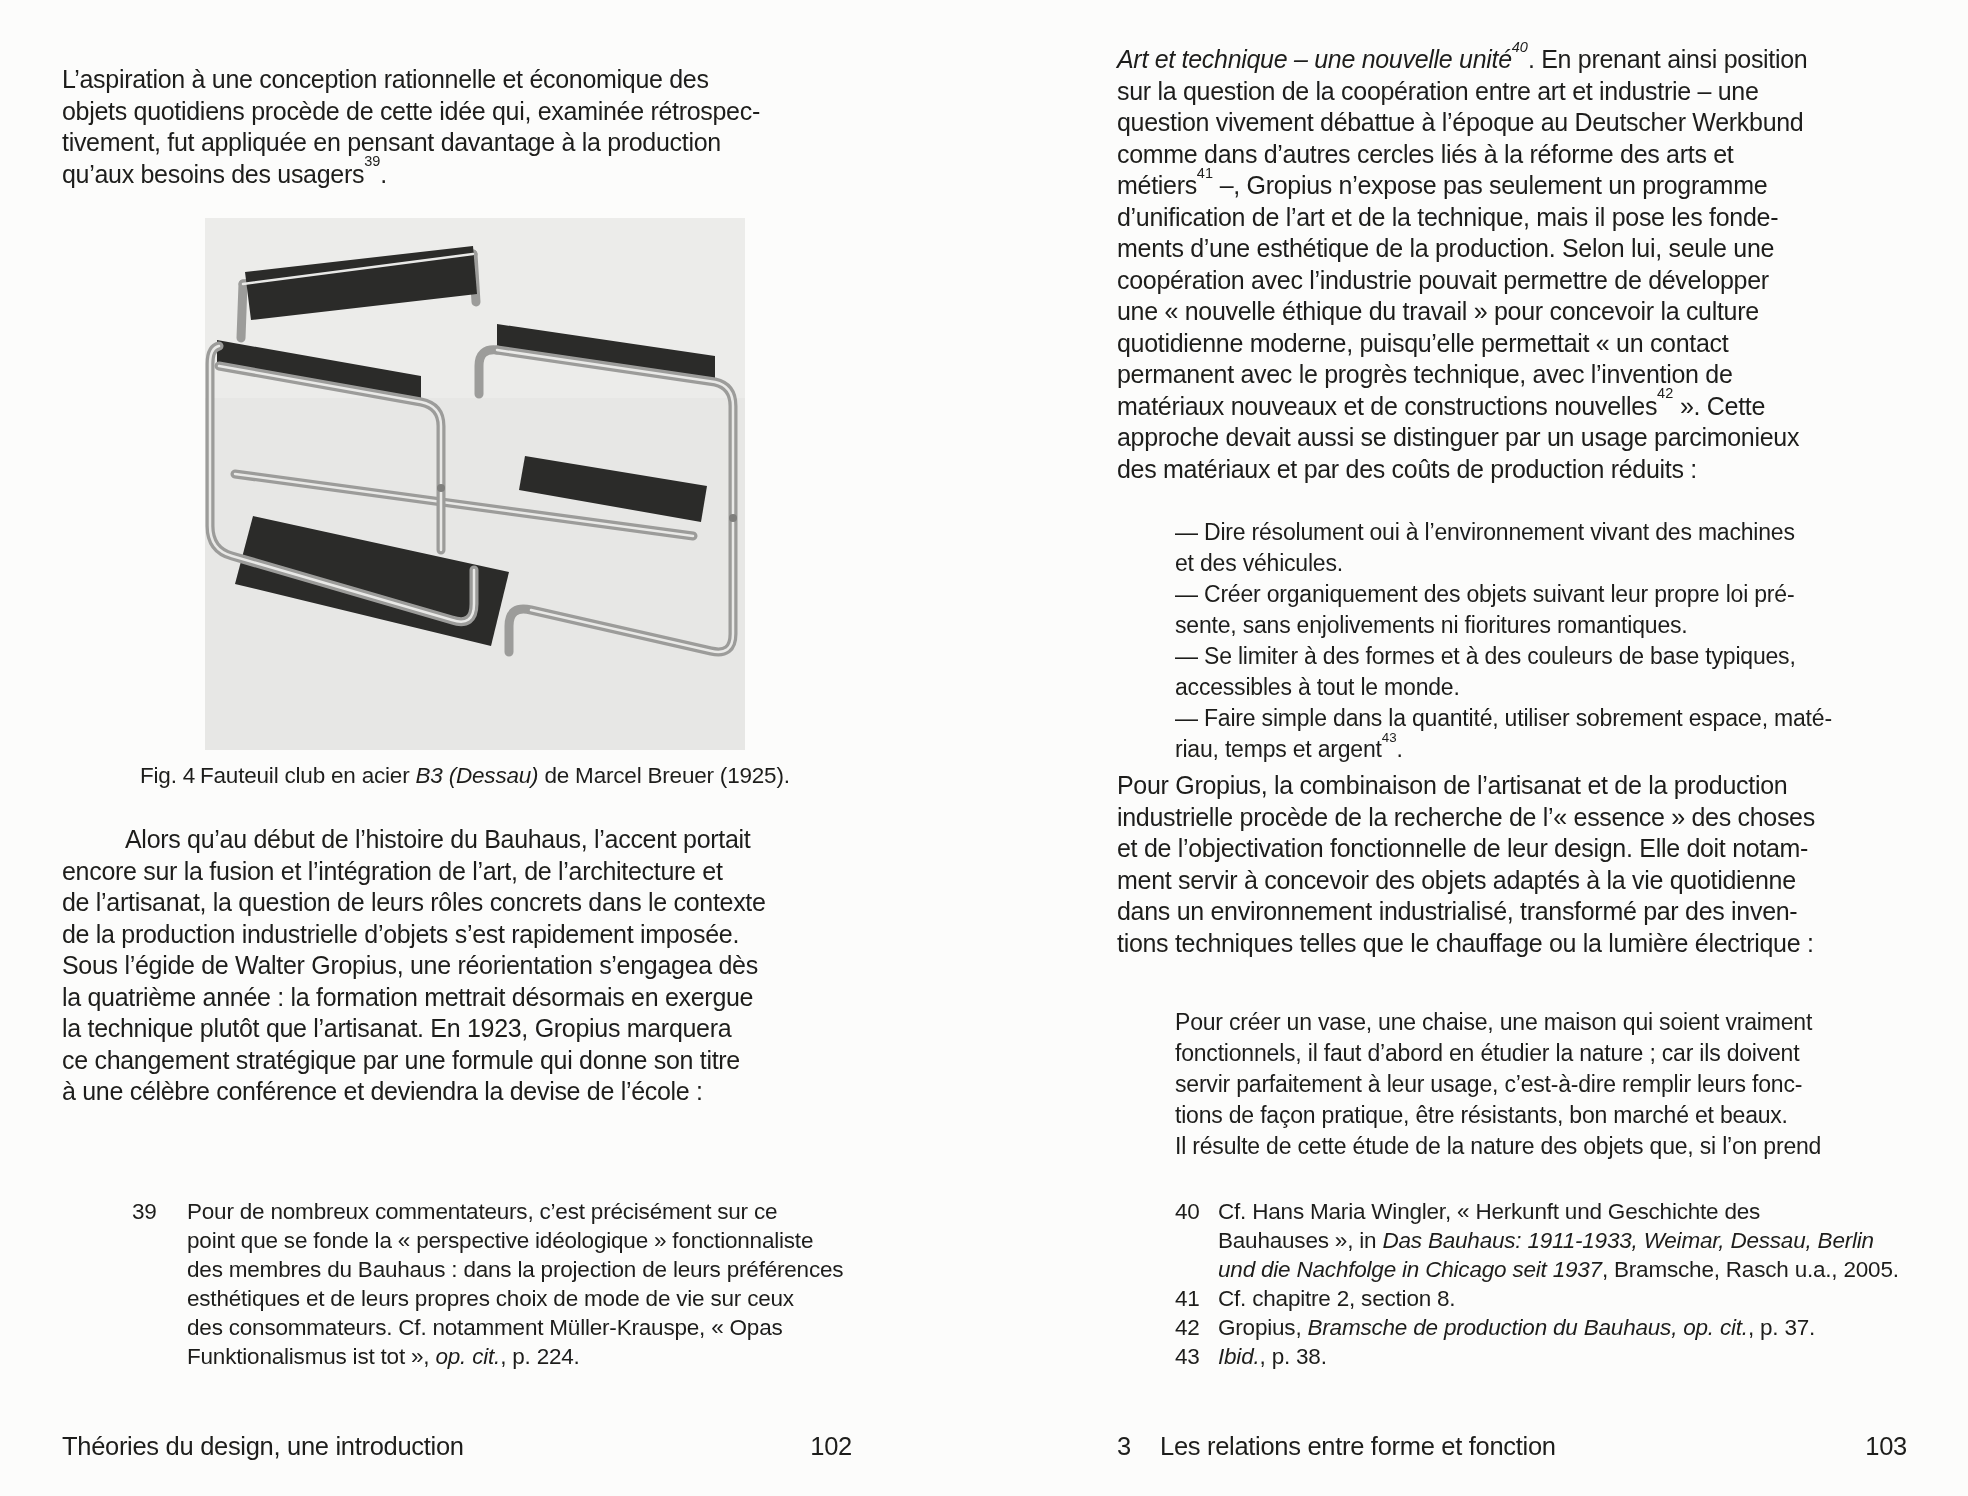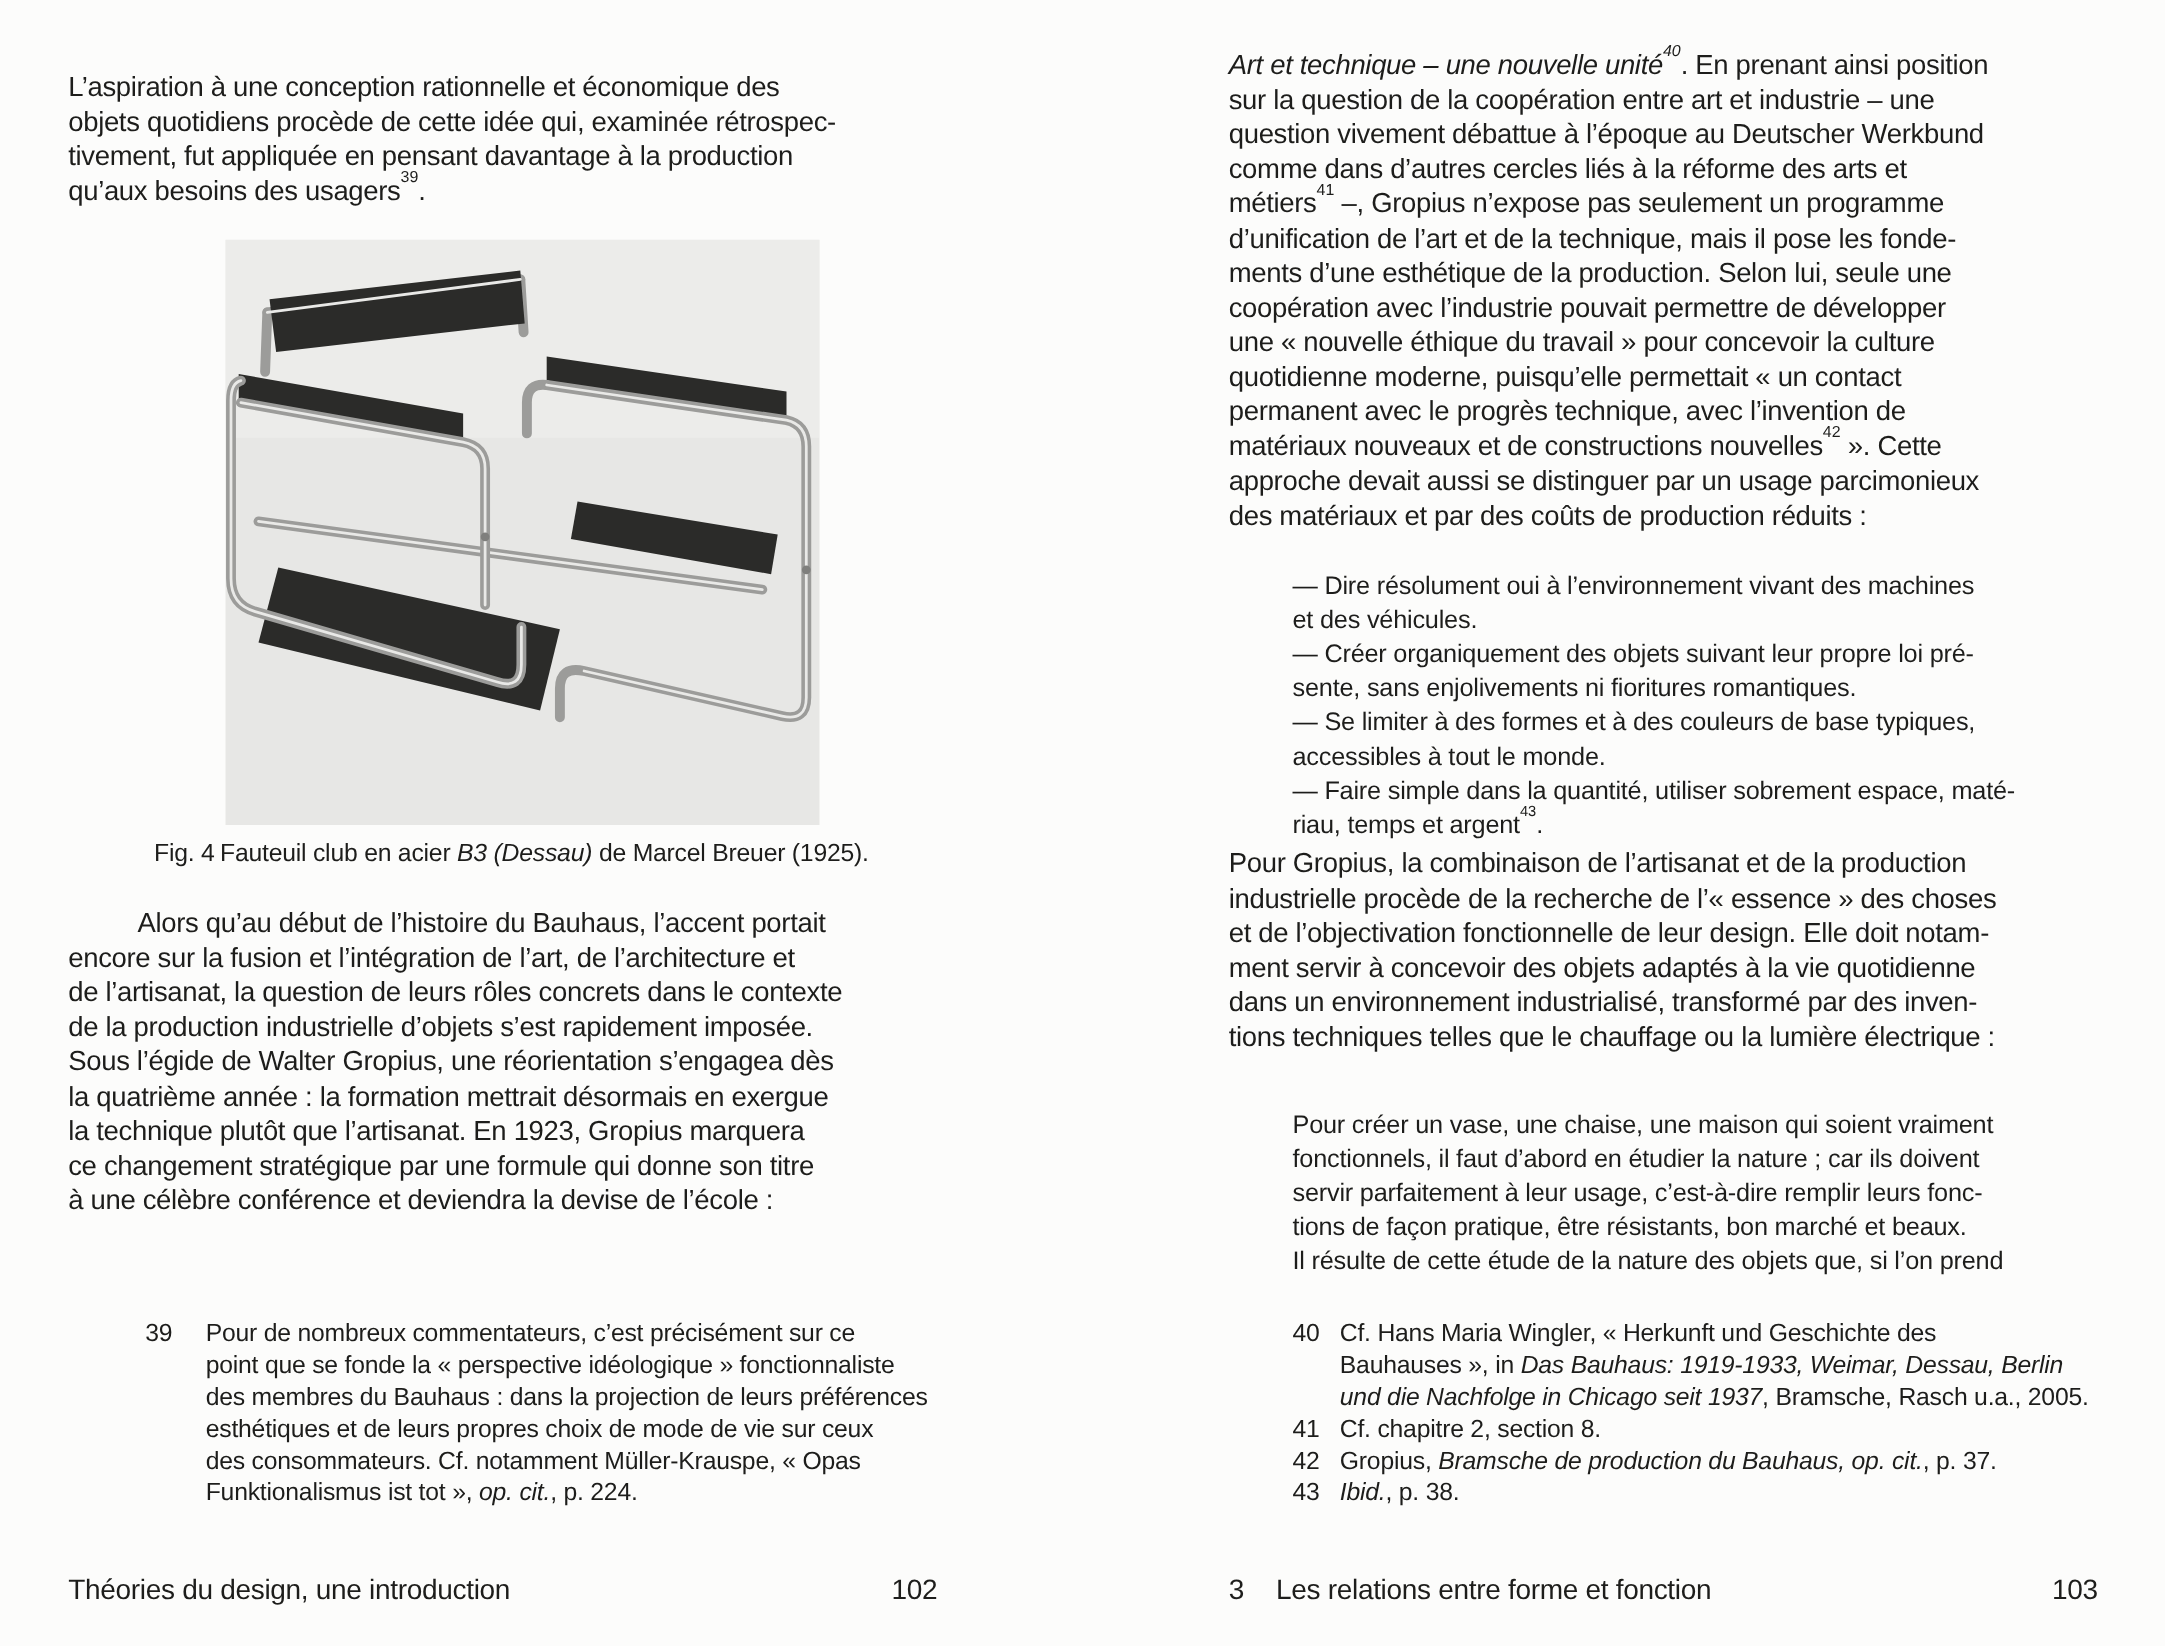--- a/index.html
+++ b/index.html
@@ -160,21 +160,21 @@
 
   <blockquote class="abs quote-text quote1-right">— Dire résolument oui à l’environnement vivant des machines<br>et des véhicules.<br>— Créer organiquement des objets suivant leur propre loi pré-<br>sente, sans enjolivements ni fioritures romantiques.<br>— Se limiter à des formes et à des couleurs de base typiques,<br>accessibles à tout le monde.<br>— Faire simple dans la quantité, utiliser sobrement espace, maté-<br>riau, temps et argent<sup>43</sup>.</blockquote>
 
   <p class="abs body-text p2-right">Pour Gropius, la combinaison de l’artisanat et de la production<br>industrielle procède de la recherche de l’« essence » des choses<br>et de l’objectivation fonctionnelle de leur design. Elle doit notam-<br>ment servir à concevoir des objets adaptés à la vie quotidienne<br>dans un environnement industrialisé, transformé par des inven-<br>tions techniques telles que le chauffage ou la lumière électrique :</p>
 
   <blockquote class="abs quote-text quote2-right">Pour créer un vase, une chaise, une maison qui soient vraiment<br>fonctionnels, il faut d’abord en étudier la nature ; car ils doivent<br>servir parfaitement à leur usage, c’est-à-dire remplir leurs fonc-<br>tions de façon pratique, être résistants, bon marché et beaux.<br>Il résulte de cette étude de la nature des objets que, si l’on prend</blockquote>
 
   <div class="abs small-text fn-block fn-right-block">
     <div class="fn-row">
       <span class="fn-num">40</span>
-      <span class="fn-text">Cf. Hans Maria Wingler, « Herkunft und Geschichte des<br>Bauhauses », in <span class="it">Das Bauhaus: 1919-1933, Weimar, Dessau, Berlin</span><br><span class="it">und die Nachfolge in Chicago seit 1937</span>, Bramsche, Rasch u.a., 2005.</span>
+      <span class="fn-text">Cf. Hans Maria Wingler, « Herkunft und Geschichte des<br>Bauhauses », in <span class="it">Das Bauhaus: 1911-1933, Weimar, Dessau, Berlin</span><br><span class="it">und die Nachfolge in Chicago seit 1937</span>, Bramsche, Rasch u.a., 2005.</span>
     </div>
     <div class="fn-row">
       <span class="fn-num">41</span>
       <span class="fn-text">Cf. chapitre 2, section 8.</span>
     </div>
     <div class="fn-row">
       <span class="fn-num">42</span>
       <span class="fn-text">Gropius, <span class="it">Bramsche de production du Bauhaus, op. cit.</span>, p. 37.</span>
     </div>
     <div class="fn-row">

